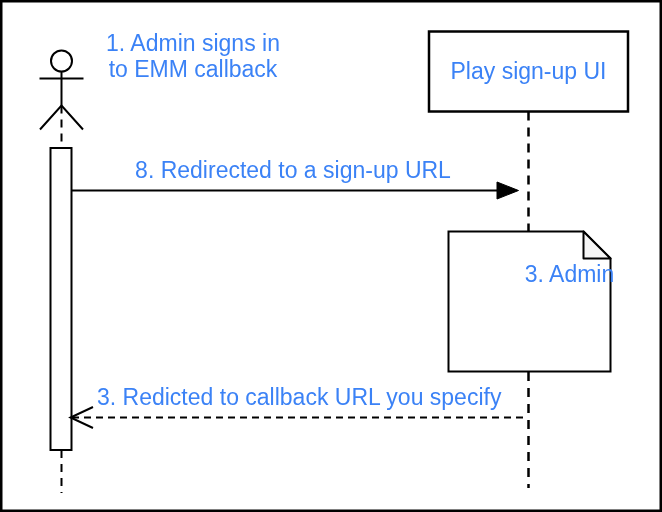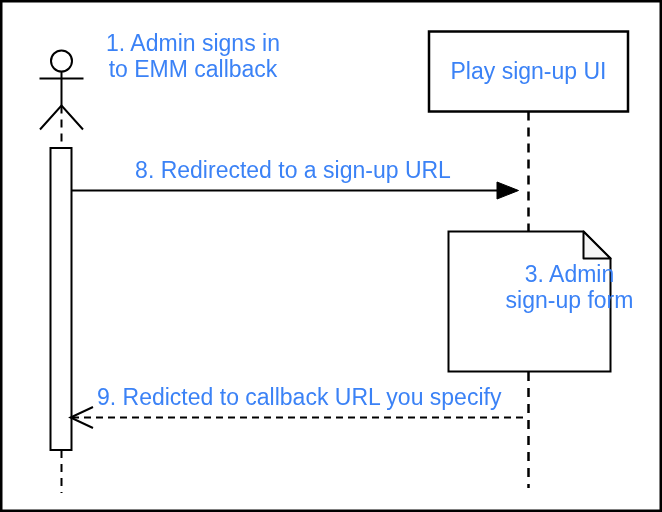--- a/index.html
+++ b/index.html
@@ -88,20 +88,19 @@
   <div class="lbl" id="participant-label">
     <span>Play sign-up UI</span>
   </div>
 
   <div class="lbl" id="msg-redirect-label">
     <span>8. Redirected to a sign-up URL</span>
   </div>
 
   <div class="lbl" id="note-label">
     <span>3. Admin</span>
-    <span>sign-up form</span>
   </div>
 
   <div class="lbl" id="msg-callback-label">
-    <span>9. Redicted to callback URL you specify</span>
+    <span>3. Redicted to callback URL you specify</span>
   </div>
 
 </div>
 
 </body></html>

